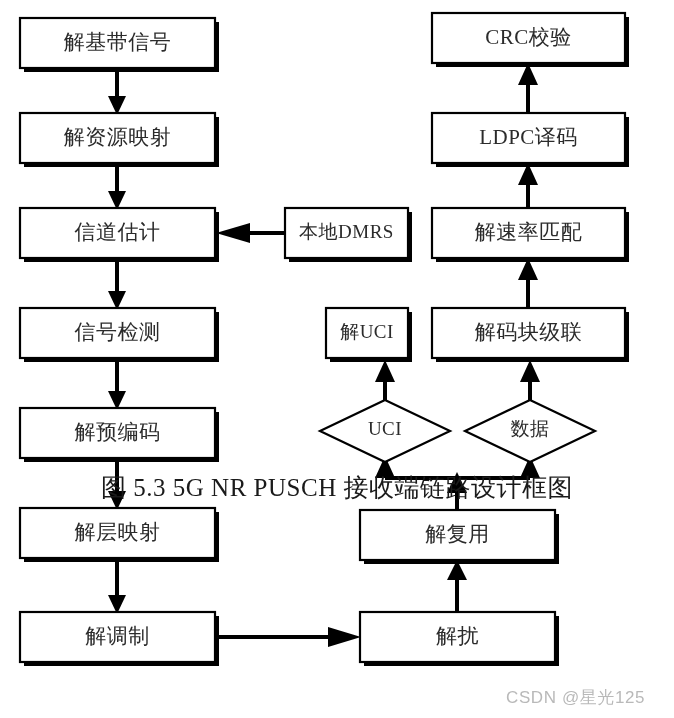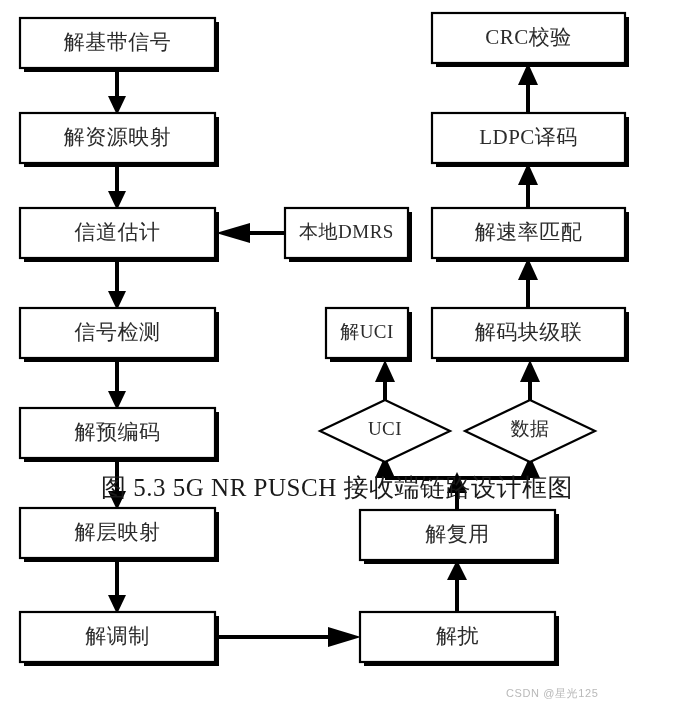--- a/index.html
+++ b/index.html
@@ -71,21 +71,21 @@
     font-size: 25px;
     color: #1a1a1a;
     letter-spacing: 0.5px;
     white-space: nowrap;
   }
   .watermark {
     position: absolute;
     left: 506px;
     top: 686px;
     font-family: "Liberation Sans", "DejaVu Sans", sans-serif;
-    font-size: 11px;
+    font-size: 17px;
     color: #b9b9b9;
     letter-spacing: 0.6px;
     white-space: nowrap;
     pointer-events: none;
   }
 </style>
 </head>
 <body>
 
 <div id="figure-root">

